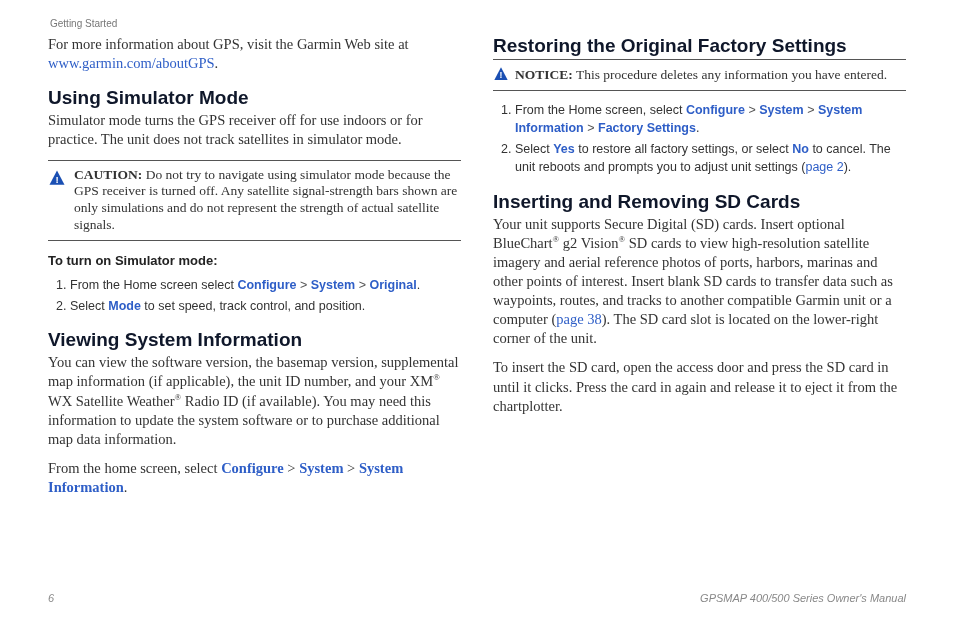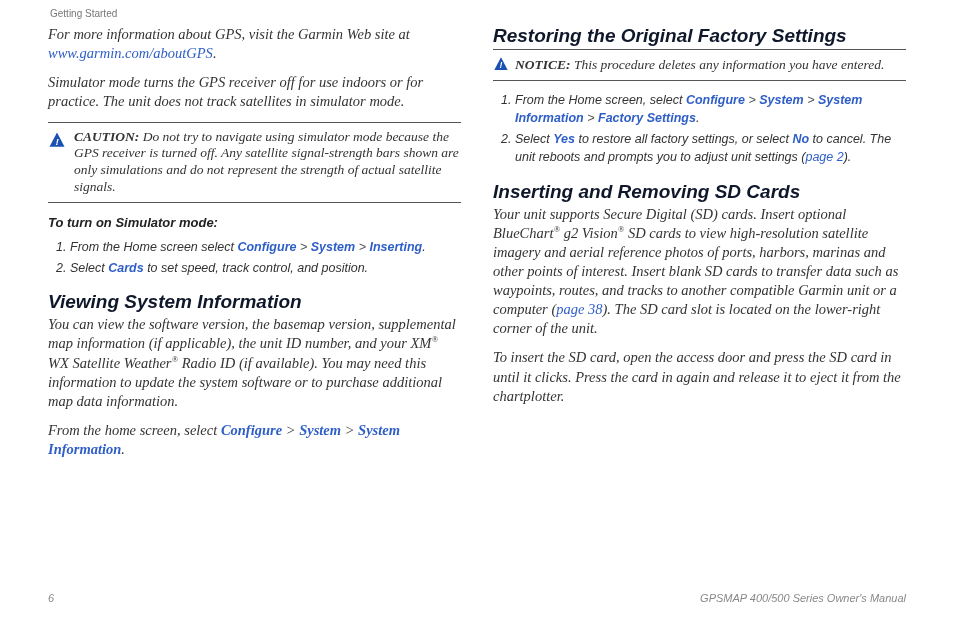--- a/index.html
+++ b/index.html
@@ -7,37 +7,36 @@
     padding: 0;
     font-family: Arial, Helvetica, sans-serif;
     background: #fff;
     color: #333;
     width: 954px;
     height: 618px;
     overflow: hidden;
     box-sizing: border-box;
   }
   .page {
-    padding: 8px 48px 14px 48px;
+    padding: 18px 48px 14px 48px;
     box-sizing: border-box;
     height: 100%;
     display: flex;
     flex-direction: column;
   }
   .breadcrumb {
     font-size: 10px;
     color: #777;
     margin-bottom: 6px;
     padding-left: 2px;
   }
   .cols {
     display: flex;
     gap: 32px;
     flex: 1;
-    font-style: italic;
   }
   .col { flex: 1; min-width: 0; }
   .p {
     font-family: "Times New Roman", Times, serif;
     font-size: 14.5px;
     line-height: 1.32;
     color: #333;
     margin: 0 0 10px 0;
   }
   .h2 {
@@ -111,41 +110,42 @@
 <div class="page">
   <div class="breadcrumb">Getting Started</div>
 
   <div class="cols">
 
     <div class="col">
       <p class="p">
         <span>For more information about GPS, visit the Garmin Web site at </span><span class="link">www.garmin.com/aboutGPS</span><span>.</span>
       </p>
 
+      <div class="h2">Using Simulator Mode</div>
       <p class="p">Simulator mode turns the GPS receiver off for use indoors or for practice. The unit does not track satellites in simulator mode.</p>
 
       <div class="caution-box">
         <span class="icon-warn">
           <svg width="18" height="18" viewBox="0 0 24 24">
               <polygon points="12,2 22,21 2,21" fill="#1a4fb3"></polygon>
               <text x="12" y="18" text-anchor="middle" font-size="13" fill="#fff" font-family="Arial" font-weight="bold">!</text>
             </svg>
         </span>
         <span class="caution-text">
           <b>CAUTION:</b><span> Do not try to navigate using simulator mode because the GPS receiver is turned off. Any satellite signal-strength bars shown are only simulations and do not represent the strength of actual satellite signals.</span>
         </span>
       </div>
 
       <div class="h3">To turn on Simulator mode:</div>
       <ol class="steps">
         <li>
-          <span>From the Home screen select </span><span class="bold-blue">Configure</span><span class="sep"> &gt; </span><span class="bold-blue">System</span><span class="sep"> &gt; </span><span class="bold-blue">Inserting</span>.
+          <span>From the Home screen select </span><span class="bold-blue">Configure</span><span class="sep"> &gt; </span><span class="bold-blue">System</span><span class="sep"> &gt; </span><span class="bold-blue">Original</span>.
         </li>
         <li>
-          <span>Select </span><span class="bold-blue">Cards</span><span> to set speed, track control, and position.</span>
+          <span>Select </span><span class="bold-blue">Mode</span><span> to set speed, track control, and position.</span>
         </li>
       </ol>
 
       <div class="h2">Viewing System Information</div>
       <p class="p">You can view the software version, the basemap version, supplemental map information (if applicable), the unit ID number, and your XM<sup>®</sup> WX Satellite Weather<sup>®</sup> Radio ID (if available). You may need this information to update the system software or to purchase additional map data information.</p>
       <p class="p">
         <span>From the home screen, select </span><span class="bold-darkblue">Configure</span><span> &gt; </span><span class="bold-darkblue">System</span><span> &gt; </span><span class="bold-darkblue">System Information</span><span>.</span>
       </p>
     </div>
 

